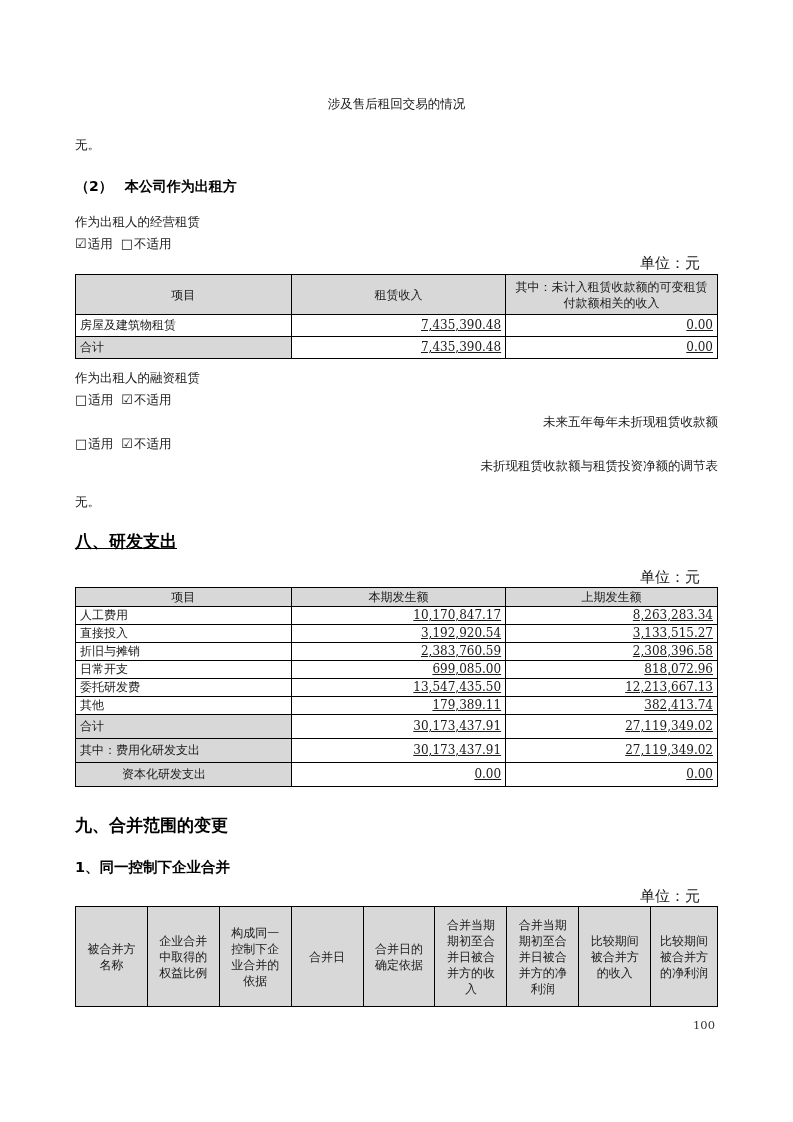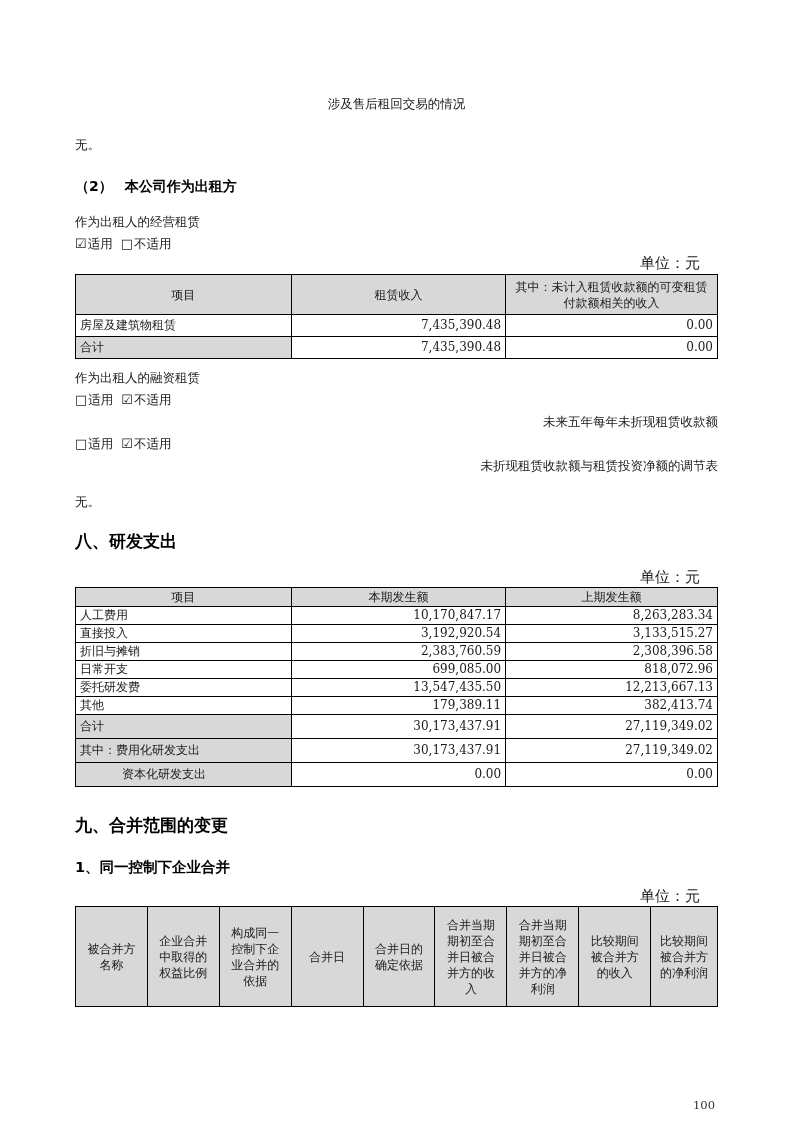--- a/index.html
+++ b/index.html
@@ -24,51 +24,51 @@
 
   .check-line { font-size: 12.5px; line-height: 17px; }
   .check-line .option { margin-right: 8px; }
   .check-line .box { font-size: 13px; margin-right: 1px; }
 
   table { width: 100%; border-collapse: collapse; table-layout: fixed; font-size: 12px; border: 1.5px solid #000; }
   th, td { border: 1px solid #000; }
   th { background: #d8d8d8; font-weight: normal; text-align: center; vertical-align: middle; line-height: 16px; padding: 3px 4px; }
   td { background: #ffffff; }
   td.label { text-align: left; padding: 1px 4px; line-height: 15px; }
-  td.num { text-align: right; padding: 1px 4px; line-height: 15px; }
+  td.num { text-align: right; padding: 1px 4px; line-height: 15px; text-decoration: underline; }
   td.gray { background: #d8d8d8; }
   tr.tall td { padding-top: 4px; padding-bottom: 4px; }
   td.indent { padding-left: 46px; }
   .pre { white-space: pre-line; }
 
   #lease-table th { height: 40px; }
   #lease-table td { height: 22px; }
   #rd-table th { height: 18px; padding: 1px 4px; }
   #merger-table th { height: 100px; padding: 4px 7px; }
 
   .mt-saleleaseback { margin-top: 95px; text-align: center; }
   .mt-none1 { margin-top: 24px; }
   .mt-h2 { margin-top: 23px; }
   .mt-oplabel { margin-top: 17px; }
   .mt-check { margin-top: 5px; }
   .mt-unit1 { margin-top: 3px; }
   .mt-table1 { margin-top: 3px; }
   .mt-finlabel { margin-top: 10px; }
   .mt-line5 { margin-top: 5px; text-align: right; }
   .mt-none2 { margin-top: 19px; }
-  .mt-h8 { margin-top: 19px; }
+  .mt-h8 { margin-top: 19px; text-decoration: underline; }
   .mt-unit2 { margin-top: 16px; }
   .mt-table2 { margin-top: 2px; }
   .mt-h9 { margin-top: 26px; }
   .mt-hsub { margin-top: 20px; }
   .mt-hsubsub { margin-top: 18px; }
   .mt-unit3 { margin-top: 11px; }
   .mt-table3 { margin-top: 2px; }
 
-  .page-number { position: absolute; top: 1098px; right: 78px; font-size: 11.5px; color: #333; }
+  .page-number { position: absolute; top: 1018px; right: 78px; font-size: 11.5px; color: #333; }
 </style>
 </head>
 <body>
 
 <div class="content">
 
   <p class="body-line mt-saleleaseback">涉及售后租回交易的情况</p>
   <p class="body-line mt-none1">无。</p>
 
   <p class="h-2 mt-h2"><span class="num">（2）</span><span>本公司作为出租方</span></p>

